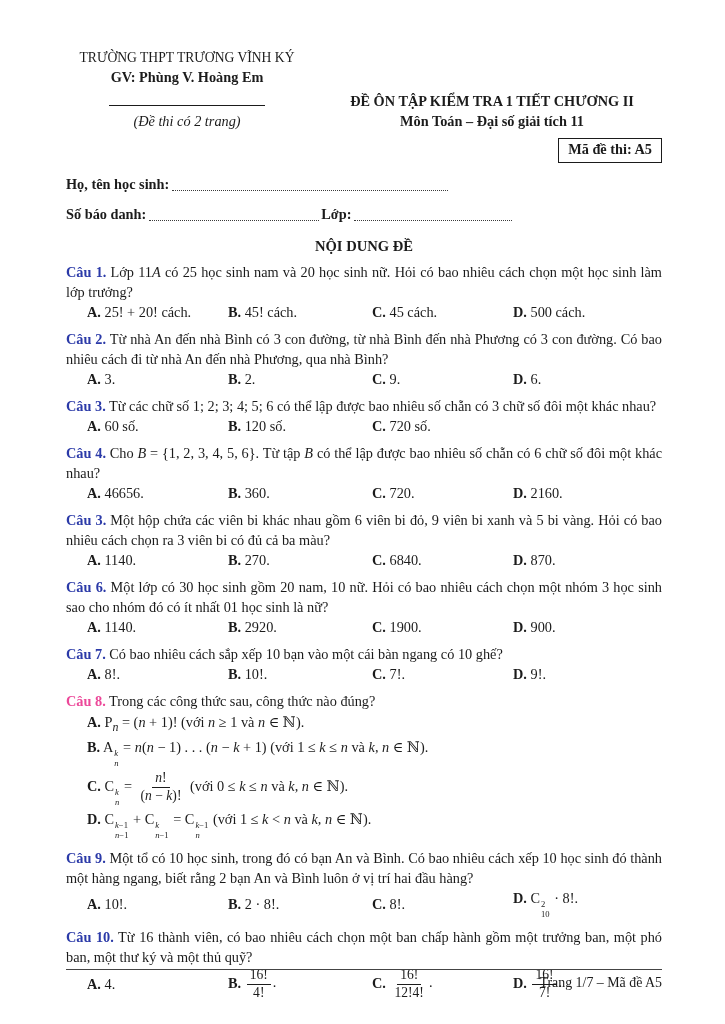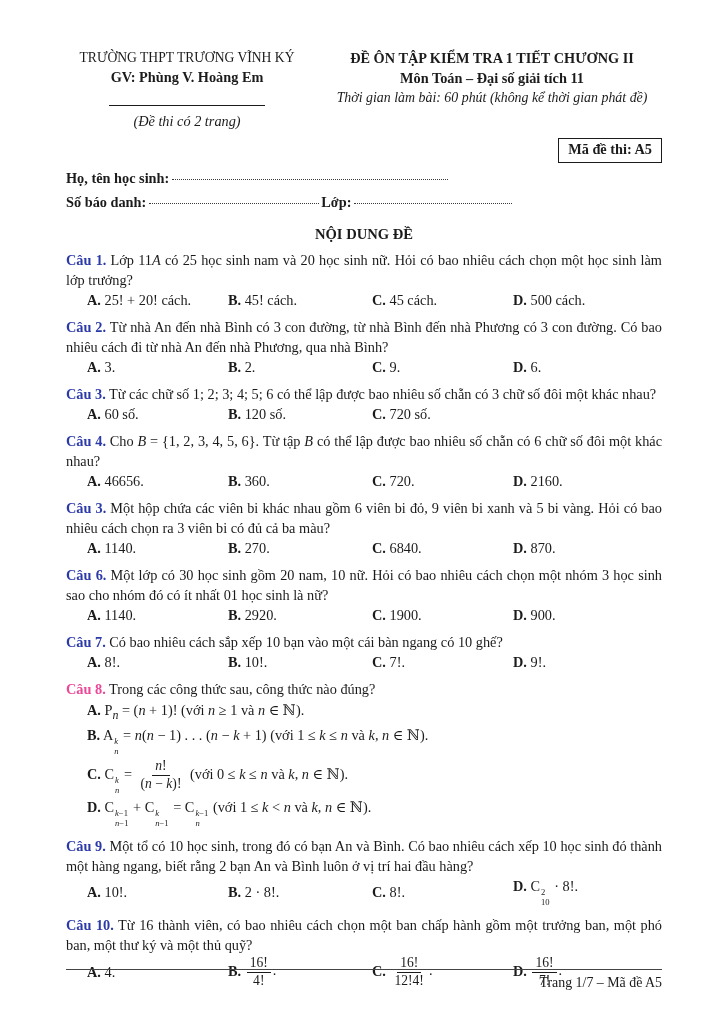--- a/index.html
+++ b/index.html
@@ -1,30 +1,30 @@
 <!DOCTYPE html>
 <html><head>
 <meta charset="utf-8">
 <style>
   *{margin:0;padding:0;box-sizing:border-box}
   html,body{width:725px;height:1024px}
   body{background:#ffffff;font-family:"Liberation Serif","DejaVu Serif",serif;color:#1b1b1b;font-size:14.3px;position:relative;overflow:hidden}
   .page{padding:50px 63px 0 66px}
-  .hdr{display:flex;justify-content:space-between;align-items:flex-start}
+  .hdr{display:flex;justify-content:space-between;align-items:flex-end}
   .hdr-left{width:242px;text-align:center}
   .school{font-size:13.6px}
   .teacher{display:inline-block;font-weight:bold;border-bottom:1.2px solid #1b1b1b;padding:1px 2px 19px;margin-top:2px}
   .pages-note{font-style:italic;margin-top:7px}
   .hdr-right{flex:1;margin-left:14px;text-align:center}
   .title{font-weight:bold;font-size:14.3px}
   .subject{font-weight:bold;margin-top:3px}
   .duration{font-style:italic;margin-top:3px;font-size:13.9px}
   .code-row{display:flex;justify-content:flex-end;margin-top:8px}
   .code-box{border:1.2px solid #1b1b1b;padding:2px 9px 4px;font-weight:bold}
-  .student-line{display:flex;align-items:center;margin-top:7px}
+  .student-line{display:flex;align-items:flex-end;margin-top:13px}
   .s-label{font-weight:bold;white-space:nowrap}
   .dots{height:5px;border-bottom:1.7px dotted #3a3a3a;margin:0 0 2px 3px}
   .dots-name{width:276px}
   .dots-id{width:170px}
   .dots-class{width:158px}
   .s-label.lop{margin-left:2px}
   .content-heading{text-align:center;font-size:14.6px;font-weight:bold;margin:15px 0 3px}
   .q{margin-top:7px}
   .q-text{text-align:justify;line-height:1.4}
   .q-label{font-weight:bold}
@@ -45,21 +45,20 @@
 
   <div class="hdr">
     <div class="hdr-left">
       <div class="school">TRƯỜNG THPT TRƯƠNG VĨNH KÝ</div>
       <div><span class="teacher">GV: Phùng V. Hoàng Em</span></div>
       <div class="pages-note">(Đề thi có 2 trang)</div>
     </div>
     <div class="hdr-right">
       <div class="title">ĐỀ ÔN TẬP KIỂM TRA 1 TIẾT CHƯƠNG II</div>
       <div class="subject">Môn Toán – Đại số giải tích 11</div>
-      <div class="duration">Thời gian làm bài: 60 phút (không kể thời gian phát đề)</div>
     </div>
   </div>
 
   <div class="code-row">
     <span class="code-box">Mã đề thi: A5</span>
   </div>
 
   <div class="student-line">
     <span class="s-label">Họ, tên học sinh:</span>
     <span class="dots dots-name"></span>

